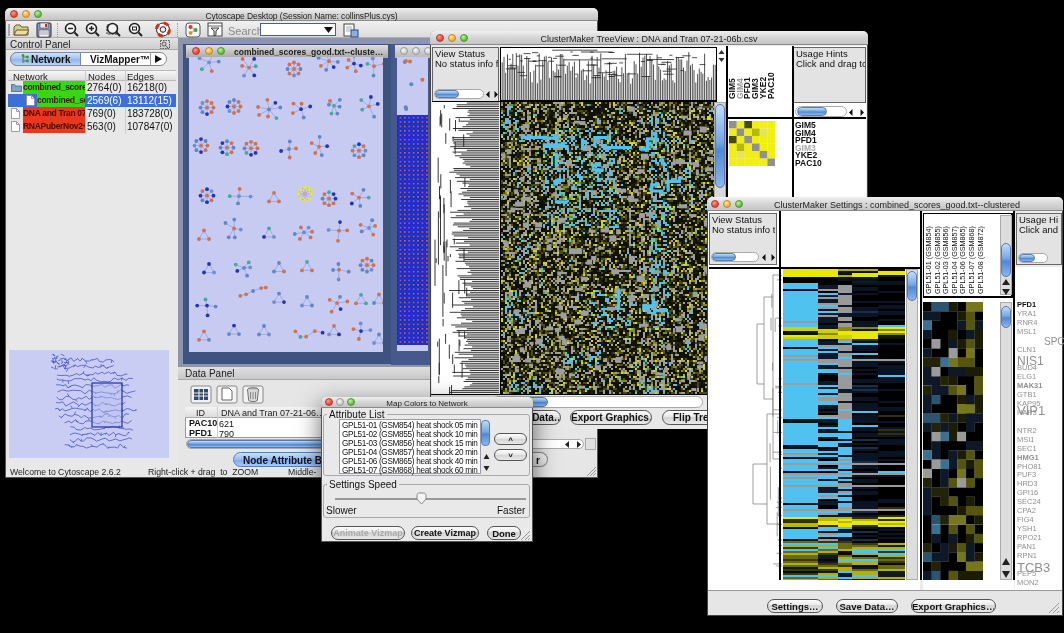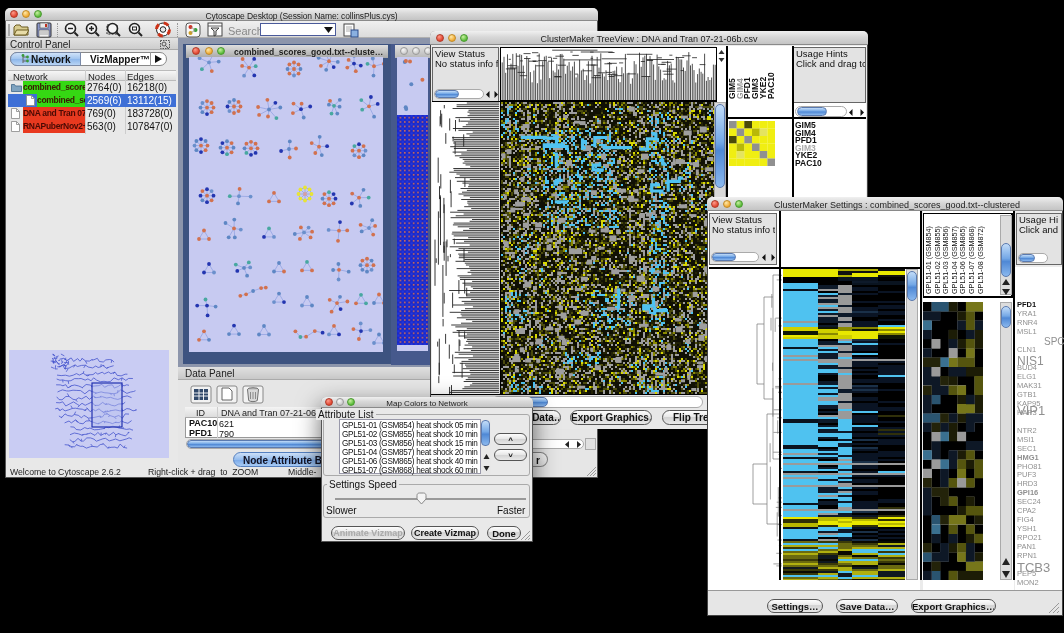--- a/index.html
+++ b/index.html
@@ -847,33 +847,33 @@
 <div class="abs" style="left:1013px;top:211px;width:2px;height:369px;background:#000"></div>
 <div class="abs" style="left:1017px;top:300.0px;font-size:7.5px;font-weight:bold;color:#111">PFD1</div>
 <div class="abs" style="left:1017px;top:309.0px;font-size:7.5px;font-weight:normal;color:#909090">YRA1</div>
 <div class="abs" style="left:1017px;top:317.9px;font-size:7.5px;font-weight:normal;color:#909090">RNR4</div>
 <div class="abs" style="left:1017px;top:326.9px;font-size:7.5px;font-weight:normal;color:#909090">MSL1</div>
 <div class="abs" style="left:1044px;top:335.9px;font-size:10px;font-weight:normal;color:#909090">SPC98</div>
 <div class="abs" style="left:1017px;top:344.9px;font-size:7.5px;font-weight:normal;color:#909090">CLN1</div>
 <div class="abs" style="left:1017px;top:353.8px;font-size:12px;font-weight:normal;color:#909090">NIS1</div>
 <div class="abs" style="left:1017px;top:362.8px;font-size:7.5px;font-weight:normal;color:#909090">BUD4</div>
 <div class="abs" style="left:1017px;top:371.8px;font-size:7.5px;font-weight:normal;color:#909090">ELG1</div>
-<div class="abs" style="left:1017px;top:380.7px;font-size:7.5px;font-weight:normal;color:#909090">MAK31</div>
+<div class="abs" style="left:1017px;top:380.7px;font-size:7.5px;font-weight:bold;color:#909090">MAK31</div>
 <div class="abs" style="left:1017px;top:389.7px;font-size:7.5px;font-weight:normal;color:#909090">GTB1</div>
 <div class="abs" style="left:1017px;top:398.7px;font-size:7.5px;font-weight:normal;color:#909090">KAP95</div>
 <div class="abs" style="left:1017px;top:407.6px;font-size:7.5px;font-weight:normal;color:#909090">HAP3</div>
 <div class="abs" style="left:1017px;top:403px;font-size:13px;font-weight:normal;color:#909090">VIP1</div>
 <div class="abs" style="left:1017px;top:425.6px;font-size:7.5px;font-weight:normal;color:#909090">NTR2</div>
 <div class="abs" style="left:1017px;top:434.6px;font-size:7.5px;font-weight:normal;color:#909090">MSI1</div>
 <div class="abs" style="left:1017px;top:443.5px;font-size:7.5px;font-weight:normal;color:#909090">SEC1</div>
 <div class="abs" style="left:1017px;top:452.5px;font-size:7.5px;font-weight:bold;color:#909090">HMG1</div>
 <div class="abs" style="left:1017px;top:461.5px;font-size:7.5px;font-weight:normal;color:#909090">PHO81</div>
 <div class="abs" style="left:1017px;top:470.4px;font-size:7.5px;font-weight:normal;color:#909090">PUF3</div>
 <div class="abs" style="left:1017px;top:479.4px;font-size:7.5px;font-weight:normal;color:#909090">HRD3</div>
-<div class="abs" style="left:1017px;top:488.4px;font-size:7.5px;font-weight:bold;color:#909090">GPI16</div>
+<div class="abs" style="left:1017px;top:488.4px;font-size:7.5px;font-weight:normal;color:#909090">GPI16</div>
 <div class="abs" style="left:1017px;top:497.3px;font-size:7.5px;font-weight:normal;color:#909090">SEC24</div>
 <div class="abs" style="left:1017px;top:506.3px;font-size:7.5px;font-weight:normal;color:#909090">CPA2</div>
 <div class="abs" style="left:1017px;top:515.3px;font-size:7.5px;font-weight:normal;color:#909090">FIG4</div>
 <div class="abs" style="left:1017px;top:524.2px;font-size:7.5px;font-weight:normal;color:#909090">YSH1</div>
 <div class="abs" style="left:1017px;top:533.2px;font-size:7.5px;font-weight:normal;color:#909090">RPO21</div>
 <div class="abs" style="left:1017px;top:542.2px;font-size:7.5px;font-weight:normal;color:#909090">PAN1</div>
 <div class="abs" style="left:1017px;top:551.2px;font-size:7.5px;font-weight:normal;color:#909090">RPN1</div>
 <div class="abs" style="left:1017px;top:560.1px;font-size:13px;font-weight:normal;color:#909090">TCB3</div>
 <div class="abs" style="left:1017px;top:569.1px;font-size:7.5px;font-weight:normal;color:#909090">PEP5</div>
 <div class="abs" style="left:1017px;top:578.1px;font-size:7.5px;font-weight:normal;color:#909090">MON2</div>
@@ -884,21 +884,21 @@
 <svg class="abs" style="left:1048px;top:602px" width="12" height="12" viewBox="0 0 12 12">
     <path d="M11 1L1 11M11 5L5 11M11 9l-2 2" stroke="#999" stroke-width="1"></path>
   </svg>
 <div class="abs" style="left:321px;top:397px;width:212px;height:145px;background:#e9e9e9;border:1px solid #555;border-radius:5px 5px 0 0;box-shadow:0 8px 24px rgba(0,0,0,0.6)"></div>
 <div class="win-title abs" style="left:321px;top:397px;width:212px;height:11px;border-radius:5px 5px 0 0"></div>
 <div class="tl r" style="left:325px;top:398px"></div>
 <div class="tl off" style="left:336px;top:398px"></div>
 <div class="tl g" style="left:347px;top:398px"></div>
 <div class="ttext" style="left:321px;top:399px;width:212px;font-size:8px">Map Colors to Network</div>
 <div class="abs" style="left:323px;top:414px;width:207px;height:62px;border:1px solid #aaa;border-radius:3px"></div>
-<div class="abs" style="left:316px;top:409px;font-size:10px;color:#111;background:#e9e9e9;padding:0 2px">Attribute List</div>
+<div class="abs" style="left:327px;top:409px;font-size:10px;color:#111;background:#e9e9e9;padding:0 2px">Attribute List</div>
 <div class="abs" style="left:339px;top:419px;width:152px;height:55px;background:#fff;border:1px solid #99a"></div>
 <div class="abs" style="left:342px;top:421px;font-size:8.2px;color:#111;white-space:nowrap;letter-spacing:-0.3px">GPL51-01 (GSM854) heat shock 05 min</div>
 <div class="abs" style="left:342px;top:430px;font-size:8.2px;color:#111;white-space:nowrap;letter-spacing:-0.3px">GPL51-02 (GSM855) heat shock 10 min</div>
 <div class="abs" style="left:342px;top:439px;font-size:8.2px;color:#111;white-space:nowrap;letter-spacing:-0.3px">GPL51-03 (GSM856) heat shock 15 min</div>
 <div class="abs" style="left:342px;top:448px;font-size:8.2px;color:#111;white-space:nowrap;letter-spacing:-0.3px">GPL51-04 (GSM857) heat shock 20 min</div>
 <div class="abs" style="left:342px;top:457px;font-size:8.2px;color:#111;white-space:nowrap;letter-spacing:-0.3px">GPL51-06 (GSM865) heat shock 40 min</div>
 <div class="abs" style="left:342px;top:466px;font-size:8.2px;color:#111;white-space:nowrap;letter-spacing:-0.3px">GPL51-07 (GSM868) heat shock 60 min</div>
 <div class="abs" style="left:480px;top:419px;width:11px;height:55px;background:#e8e8e8;border-left:1px solid #99a"></div>
 <div class="sbthumb" style="left:481px;top:420px;width:9px;height:26px;border-radius:4px"></div>
 <svg class="abs" style="left:483px;top:454px" width="7" height="17" viewBox="0 0 7 17">

